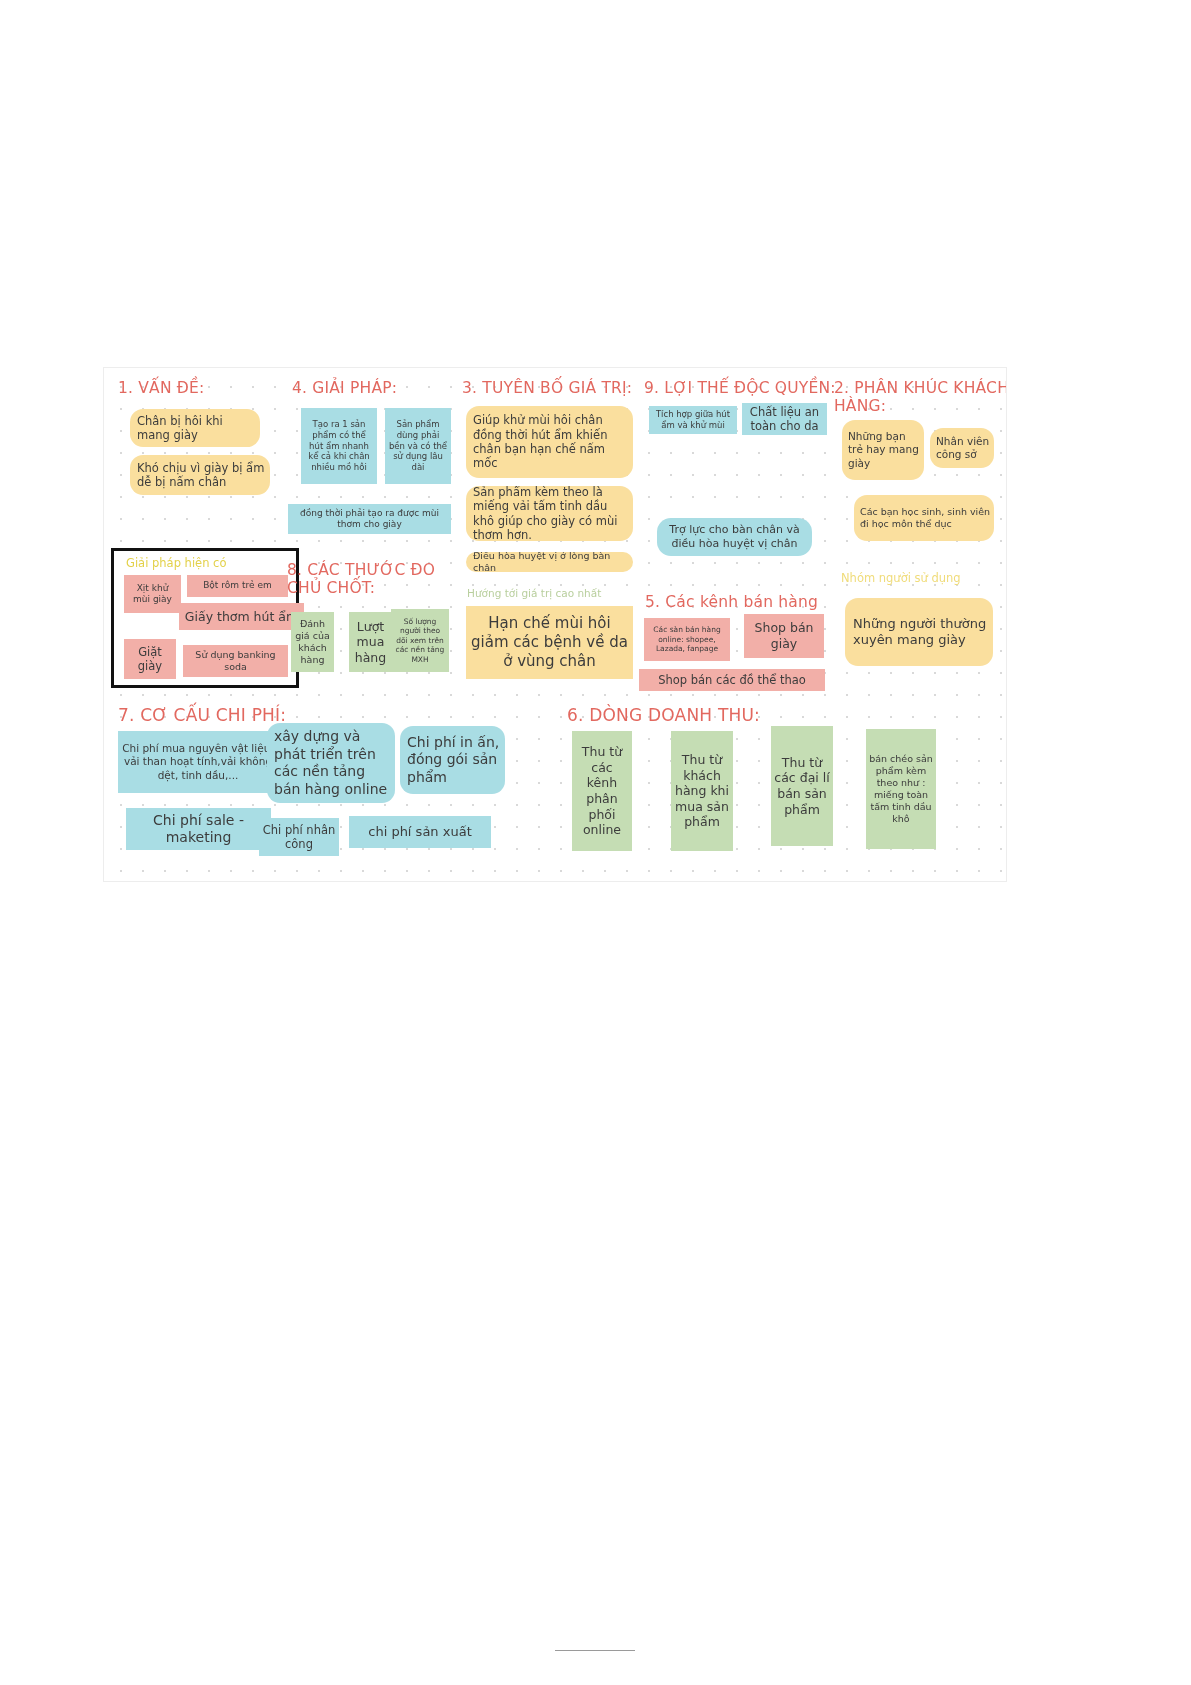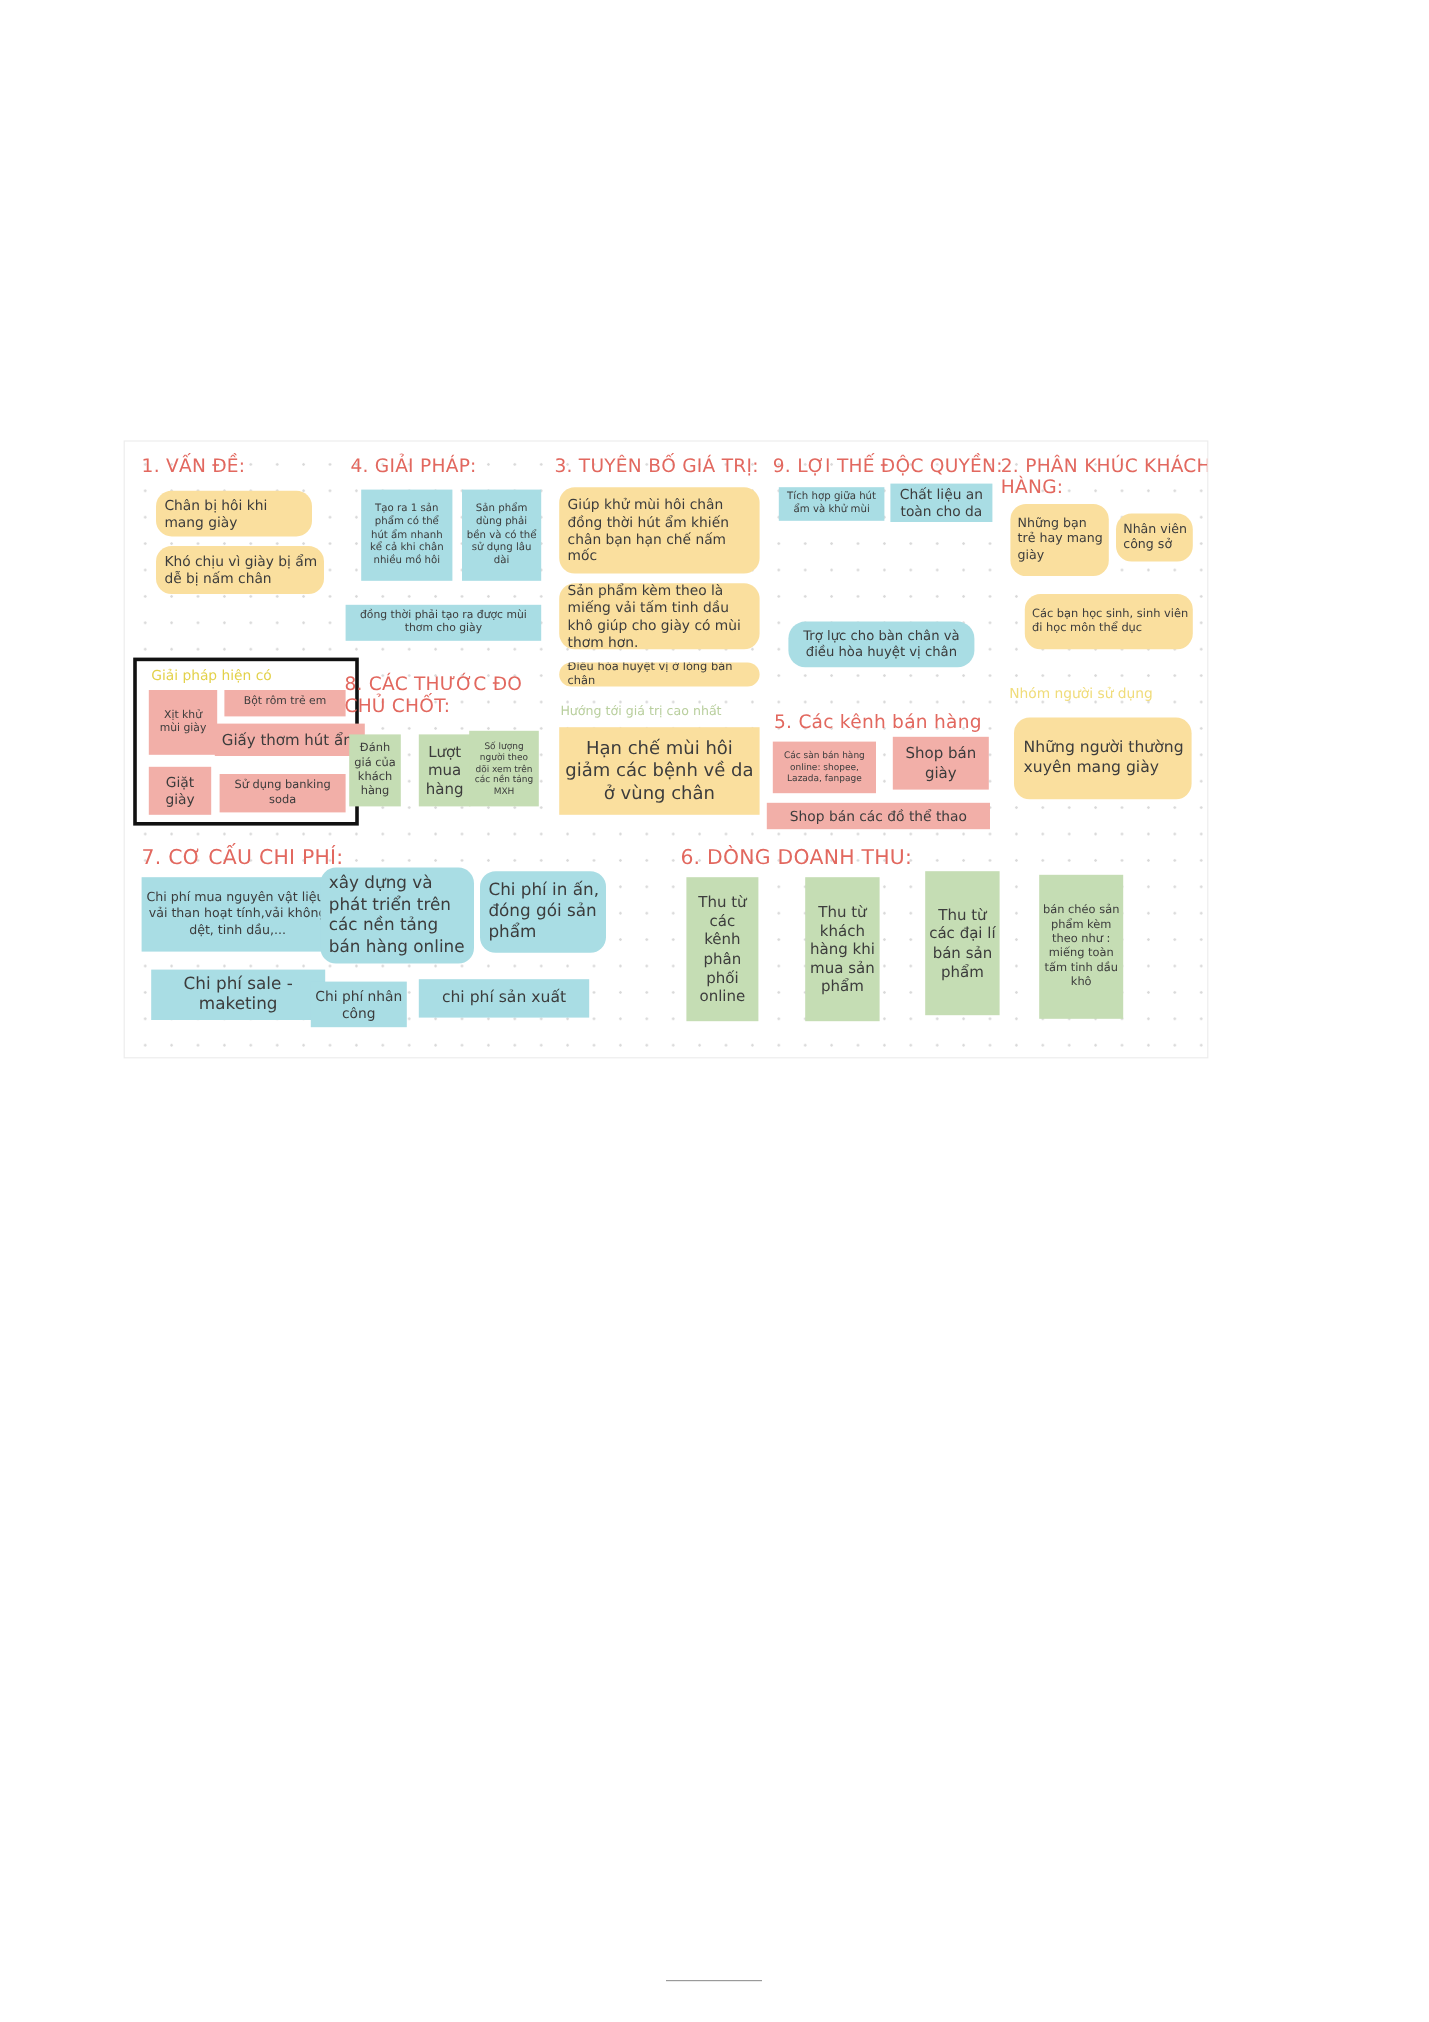--- a/index.html
+++ b/index.html
@@ -53,21 +53,21 @@
 
     <div class="sec-title" style="left:14px;top:11px;width:170px;">1. VẤN ĐỀ:</div>
 
     <div class="note yellow left" style="left:26px;top:41px;width:130px;height:38px;font-size:11.5px;padding-left:7px;">Chân bị hôi khi mang giày</div>
 
     <div class="note yellow left" style="left:26px;top:87px;width:140px;height:40px;font-size:11.5px;padding-left:7px;">Khó chịu vì giày bị ẩm dễ bị nấm chân</div>
 
     <div class="existing-box">
       <div class="existing-label">Giải pháp hiện có</div>
 
-      <div class="note pink" style="left:10px;top:24px;width:57px;height:54px;font-size:9px;">Xịt khử mùi giày</div>
+      <div class="note pink" style="left:10px;top:24px;width:57px;height:38px;font-size:9px;">Xịt khử mùi giày</div>
 
       <div class="note pink" style="left:73px;top:24px;width:101px;height:22px;font-size:9px;">Bột rôm trẻ em</div>
 
       <div class="note pink" style="left:65px;top:52px;width:125px;height:27px;font-size:12.5px;">Giấy thơm hút ẩm</div>
 
       <div class="note pink" style="left:10px;top:88px;width:52px;height:40px;font-size:11.5px;">Giặt giày</div>
 
       <div class="note pink" style="left:69px;top:94px;width:105px;height:32px;font-size:9.5px;">Sử dụng banking soda</div>
     </div>
 

